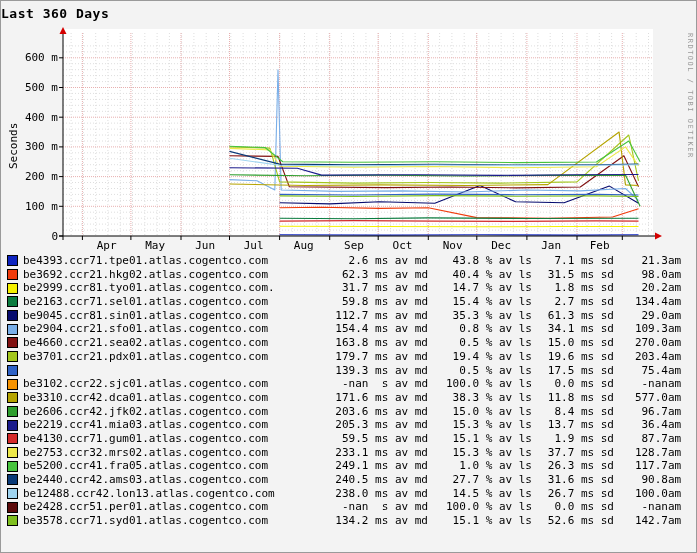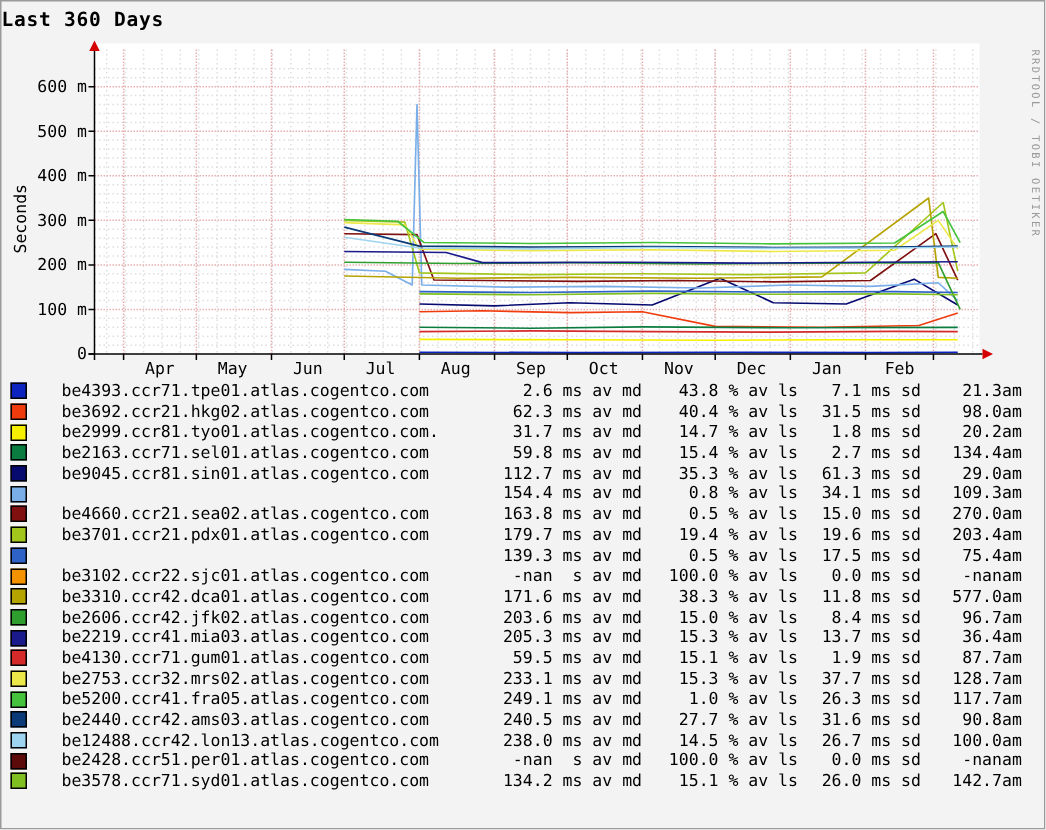--- a/index.html
+++ b/index.html
@@ -12,21 +12,21 @@
     font-size:13px;font-weight:bold;letter-spacing:0.5px;}
   .ylabel{position:absolute;left:6px;top:168px;font-size:11px;
     transform:rotate(-90deg);transform-origin:left top;white-space:pre;}
   .watermark{position:absolute;right:2px;top:32px;font-size:7px;color:#999;
     writing-mode:vertical-rl;letter-spacing:1.5px;white-space:pre;}
   svg{position:absolute;left:0;top:0;}
   svg text{font-family:"DejaVu Sans Mono",monospace;}
   .legend{position:absolute;left:6px;right:4px;top:253px;font-size:11px;line-height:13.7px;}
   .lrow{display:flex;align-items:center;height:13.7px;}
   .swatch{width:9px;height:9px;border:1px solid #000;margin-right:5px;flex:none;box-sizing:content-box;}
-  .host{white-space:pre;margin-left:18px;}
+  .host{white-space:pre;}
   .sp{flex:1;}
   .c{text-align:right;white-space:pre;flex:none;}
   .c1{width:112px;}.c2{width:104px;}.c3{width:82px;}.c4{width:54px;}
   .ctail{width:24px;text-align:left;flex:none;white-space:pre;}
   .footer{position:absolute;left:6px;right:6px;top:533px;display:flex;
     justify-content:space-between;font-size:11px;margin-top:46px;}
 </style>
 </head>
 <body>
 
@@ -243,20 +243,21 @@
         <span class="sp"></span>
         <span class="c c1">112.7 ms av md</span>
         <span class="c c2">35.3 % av ls</span>
         <span class="c c3">61.3 ms sd</span>
         <span class="c c4">29.0</span>
         <span class="ctail">am</span>
       </div>
 
       <div class="lrow">
         <span class="swatch" style="background: rgb(121, 174, 232);"></span>
+        <span class="host">be2904.ccr21.sfo01.atlas.cogentco.com</span>
         <span class="sp"></span>
         <span class="c c1">154.4 ms av md</span>
         <span class="c c2">0.8 % av ls</span>
         <span class="c c3">34.1 ms sd</span>
         <span class="c c4">109.3</span>
         <span class="ctail">am</span>
       </div>
 
       <div class="lrow">
         <span class="swatch" style="background: rgb(128, 16, 16);"></span>
@@ -399,21 +400,21 @@
         <span class="c c4">-nan</span>
         <span class="ctail">am</span>
       </div>
 
       <div class="lrow">
         <span class="swatch" style="background: rgb(127, 191, 31);"></span>
         <span class="host">be3578.ccr71.syd01.atlas.cogentco.com</span>
         <span class="sp"></span>
         <span class="c c1">134.2 ms av md</span>
         <span class="c c2">15.1 % av ls</span>
-        <span class="c c3">26.0 ms sd</span>
+        <span class="c c3">52.6 ms sd</span>
         <span class="c c4">142.7</span>
         <span class="ctail">am</span>
       </div>
     </div>
 
   <div class="footer">
     <span>ICMP Echo Pings (56 Bytes)</span>
     <span>Sun Mar 15 21:11:53 2026</span>
   </div>
 

